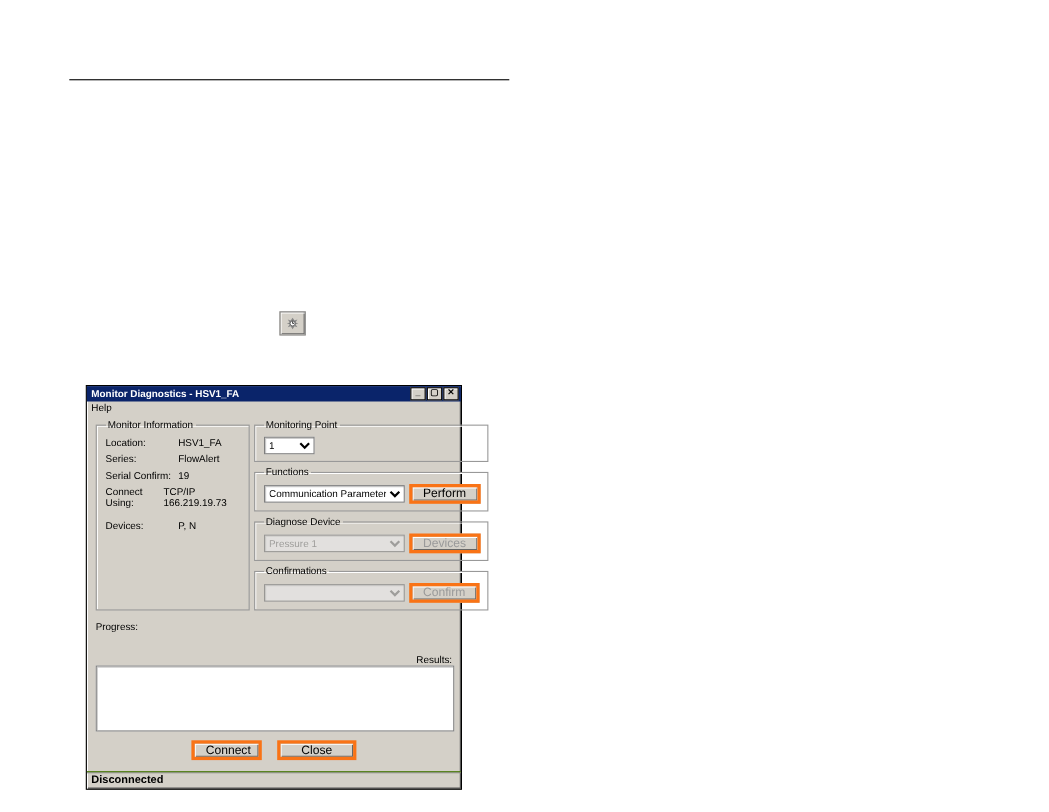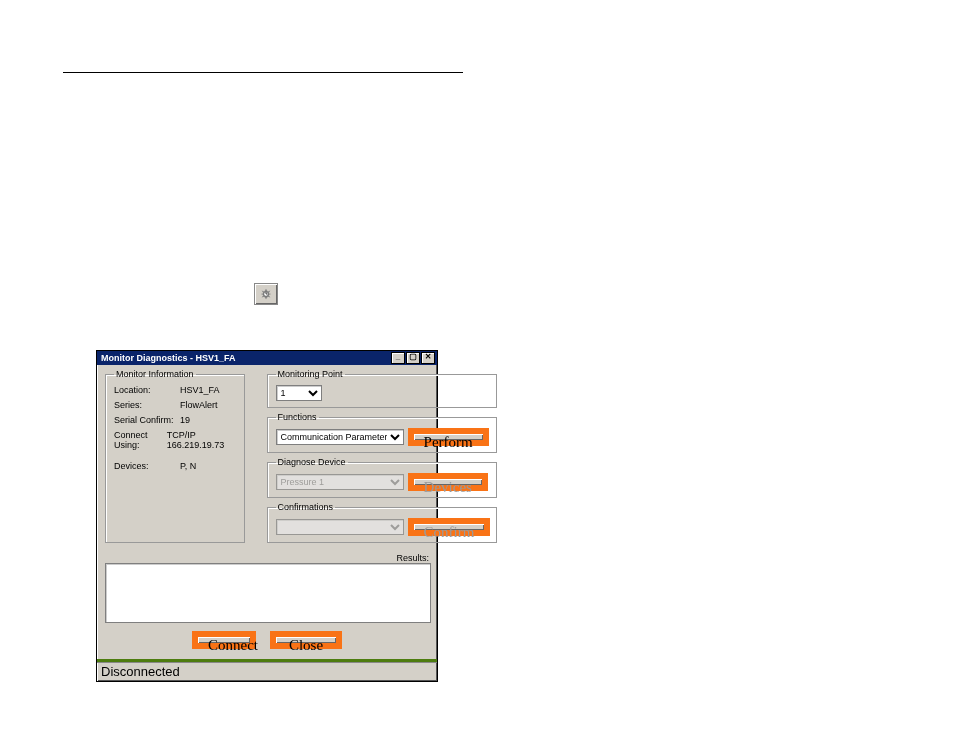--- a/index.html
+++ b/index.html
@@ -36,21 +36,21 @@
     display: flex;
     align-items: center;
     justify-content: center;
   }
   .toolbar-icon svg { width: 14px; height: 14px; }
 
   
   .window {
     position: absolute;
     top: 350px;
-    left: 96px;
+    left: 78px;
     width: 340px;
     background: #d4d0c8;
     border: 1px solid #000;
     box-shadow: inset 1px 1px 0 #fff, inset -1px -1px 0 #555;
     font-size: 9px;
   }
   .titlebar {
     height: 14px;
     background: linear-gradient(#0a246a, #0a246a);
     color: #fff;
@@ -76,21 +76,21 @@
     text-align: center;
     color: #000;
   }
   .menubar {
     padding: 1px 4px;
     font-size: 9px;
   }
   .body {
     padding: 4px 8px 6px 8px;
   }
-  .row { display: flex; gap: 22px; }
+  .row { display: flex; gap: 4px; }
   .col { display: flex; flex-direction: column; }
 
   fieldset.grp {
     border: 1px solid #999;
     box-shadow: inset 1px 1px 0 #fff;
     margin: 0 0 4px 0;
     padding: 6px 6px 6px 8px;
   }
   fieldset.grp > legend {
     font-size: 9px;
@@ -108,26 +108,26 @@
     border: 1px solid #7f7f7f;
     box-shadow: inset 1px 1px 0 #ccc;
   }
   select.combo { height: 16px; }
   .combo.mp { width: 46px; }
   .combo.fn { width: 128px; }
   .combo.dev { width: 128px; background: #e8e8e8; color: #888; }
   .combo.conf { width: 128px; background: #e8e8e8; color: #888; }
 
   button.btn {
-    font-size: 15px;
-    font-family: Liberation Serif, serif;
+    font-size: 11px;
+    font-family: Liberation Sans, sans-serif;
     height: 18px;
     padding: 0 10px;
     background: #d4d0c8;
-    border: 6px solid #f97316;
+    border: 3px solid #f97316;
     box-shadow: inset 1px 1px 0 #fff, inset -1px -1px 0 #666;
   }
   button.btn:disabled, button.btn[disabled] {
     color: #9a9a9a;
   }
 
   .progress-section { margin-top: 6px; }
   .progress-bar {
     width: 100%;
     height: 14px;
@@ -139,24 +139,25 @@
     height: 58px;
     display: block;
   }
   .bottom-btns {
     display: flex;
     justify-content: center;
     gap: 14px;
     margin: 8px 0 4px 0;
   }
   .statusbar {
-    border-top: 3px solid #4d7c0f;
+    border-top: 1px solid #4d7c0f;
     box-shadow: inset 0 1px 0 #888;
     padding: 2px 4px;
-    font-size: 13px;
+    font-size: 10px;
+    font-weight: bold;
   }
 </style>
 </head>
 <body>
 
 <div class="page">
   <div class="hr"></div>
 
   <div class="toolbar-icon">
     <svg viewBox="0 0 16 16">
@@ -169,20 +170,23 @@
   <div class="window">
     <div class="titlebar">
       <span>Monitor Diagnostics - HSV1_FA</span>
       <div class="win-btns">
         <div class="win-btn">_</div>
         <div class="win-btn">▢</div>
         <div class="win-btn">✕</div>
       </div>
     </div>
 
+    <div class="menubar">
+      <span>Help</span>
+    </div>
 
     <div class="body">
       <div class="row">
 
         <fieldset class="grp" style="flex:1.05">
           <legend>Monitor Information</legend>
           <div class="info-row">
               <div class="info-label">Location:</div>
               <div class="info-val">HSV1_FA</div>
             </div>
@@ -238,20 +242,24 @@
             <div class="ctl-row">
               <select class="combo conf" disabled="">
                 <option></option>
               </select>
               <button class="btn" disabled="">Confirm</button>
             </div>
           </fieldset>
         </div>
       </div>
 
+      <div class="progress-section">
+        <div>Progress:</div>
+        <div class="progress-bar"></div>
+      </div>
 
       <div class="results-section">
         <div>Results:</div>
         <div class="results-box"></div>
       </div>
 
       <div class="bottom-btns">
         <button class="btn" style="width:64px">Connect</button>
         <button class="btn" style="width:72px">Close</button>
       </div>

